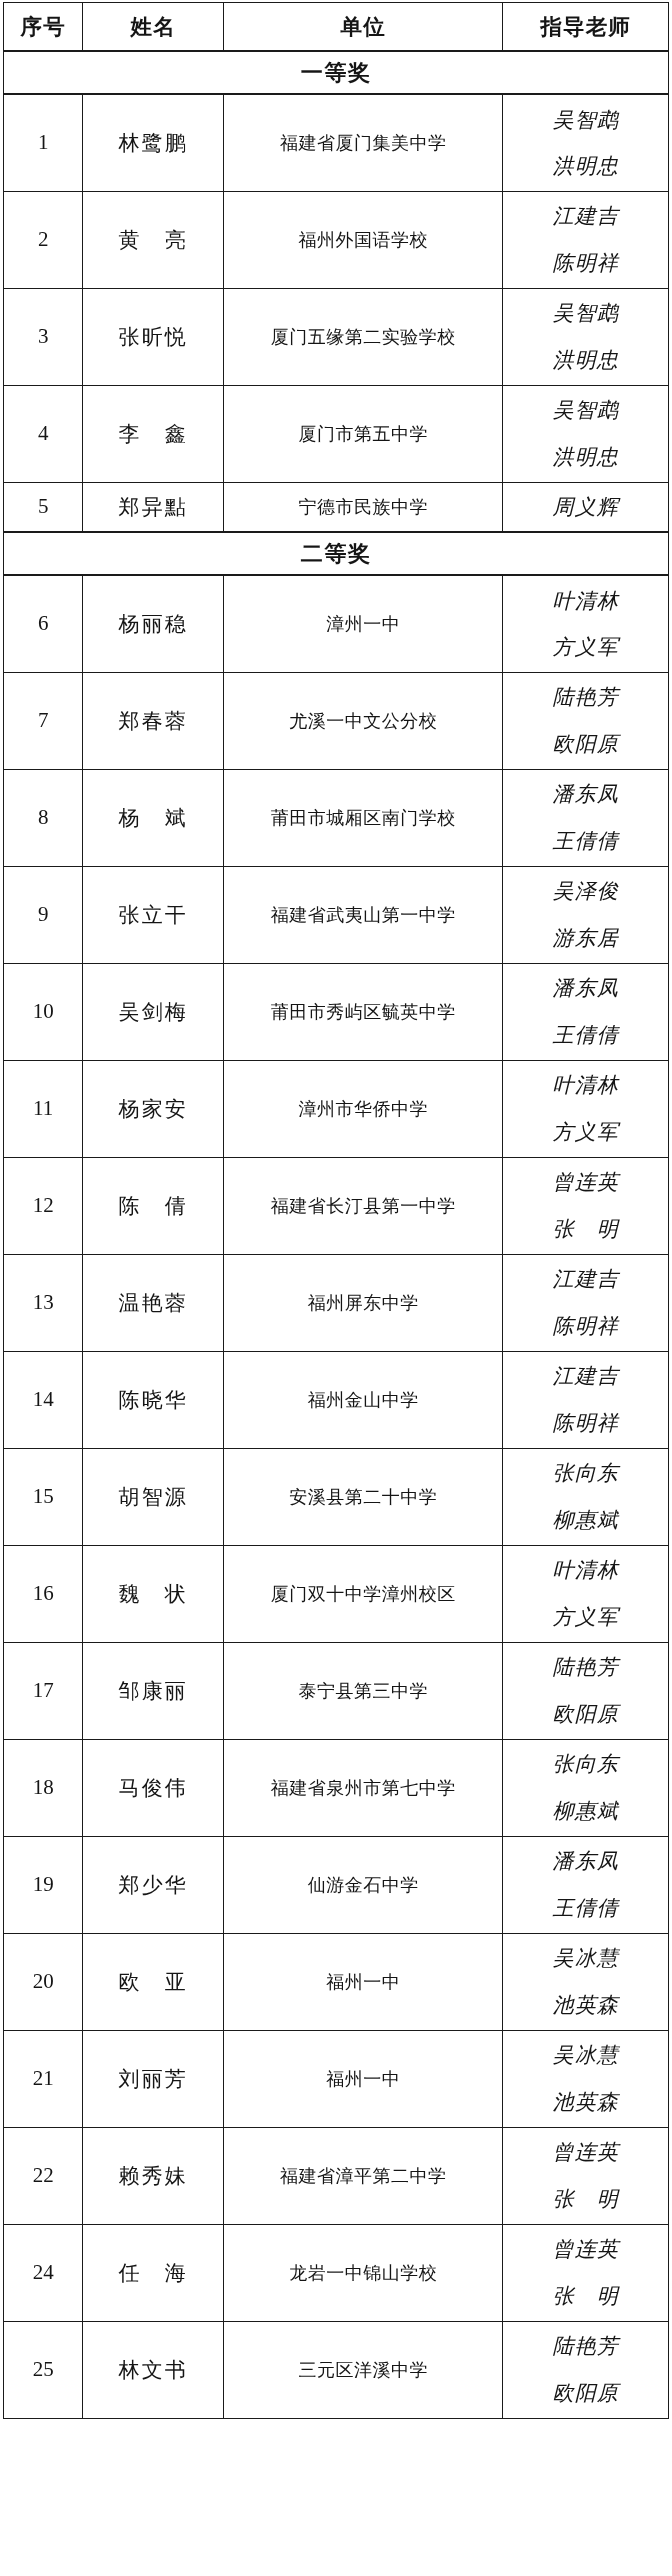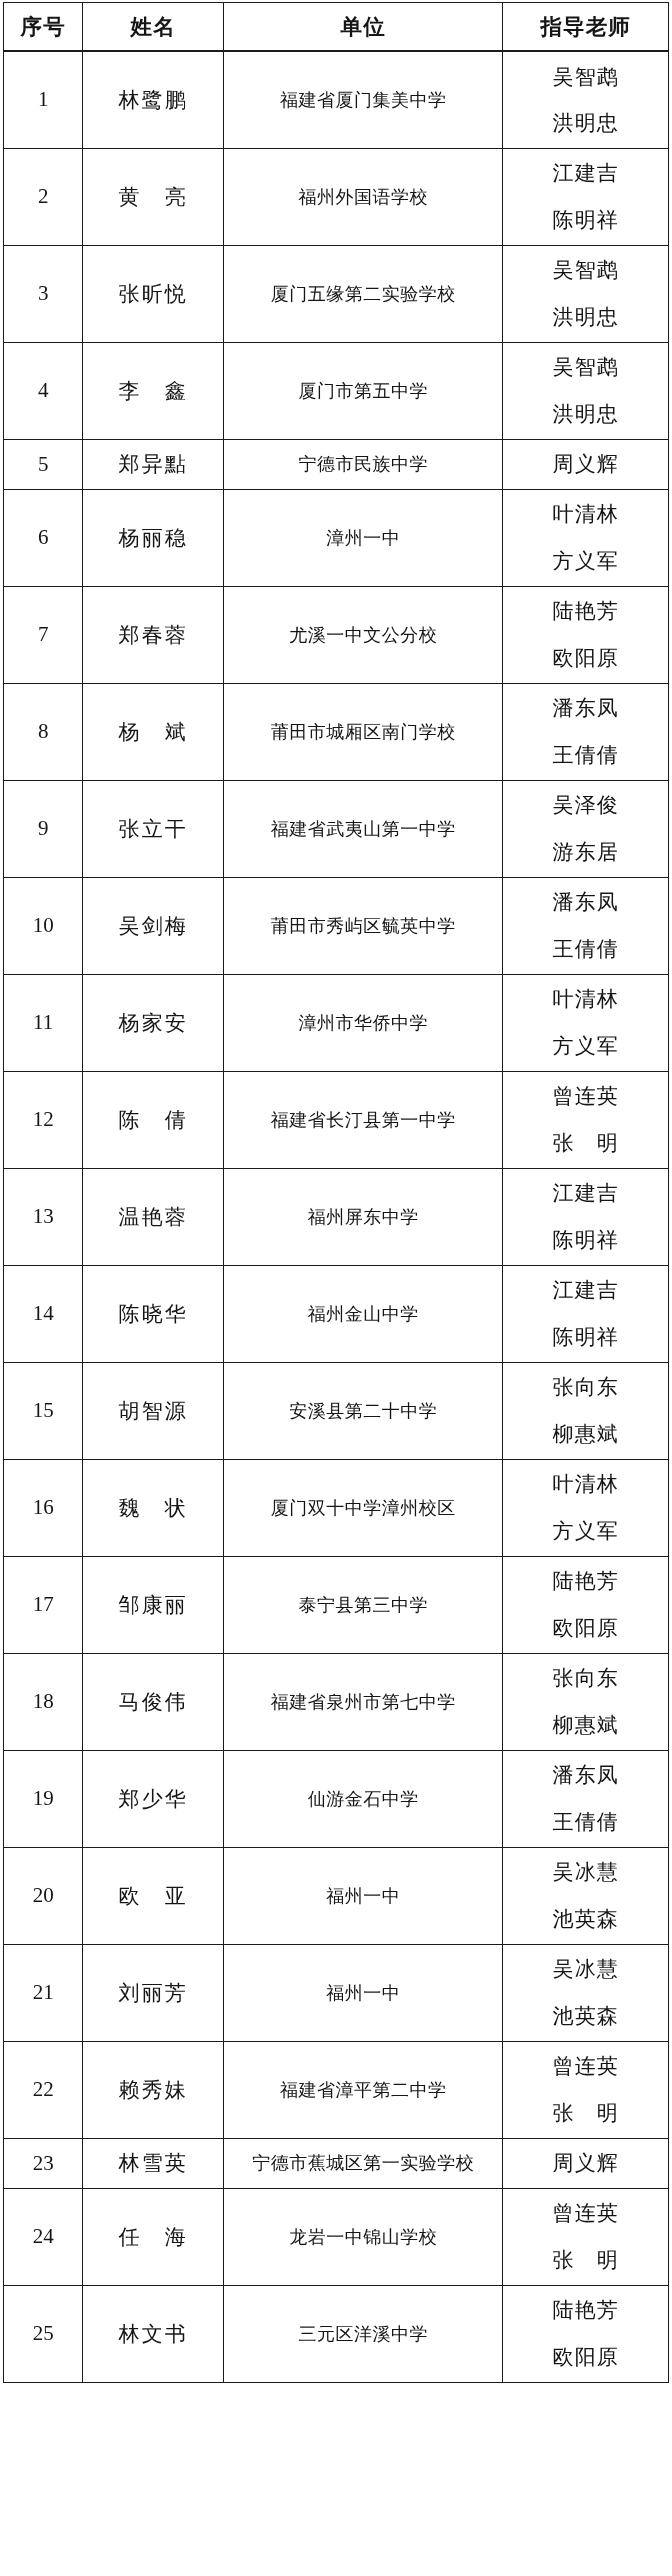--- a/index.html
+++ b/index.html
@@ -44,21 +44,21 @@
   }
   tr.entry-row.tall{height:97px;}
   tr.entry-row.short{height:50px;}
   td.index-cell{font-size:21px;}
   td.name-cell{font-size:21px;letter-spacing:2.1px;}
   td.school-cell{font-size:18px;letter-spacing:0.5px;}
   td.teachers-cell{font-size:21px;padding:0;}
   .teachers-wrap{display:flex;flex-direction:column;width:100%;}
   tr.tall .teachers-wrap{height:93px;}
   tr.short .teachers-wrap{height:47px;text-align:center;}
-  .teacher-line{flex:1;display:flex;align-items:center;justify-content:center;letter-spacing:1.1px;}
+  .teacher-line{flex:1;display:flex;align-items:center;justify-content:center;letter-spacing:1.1px;font-style:italic;}
 </style>
 </head>
 <body>
 
 <div class="page">
   <table class="award">
     <colgroup>
       <col class="c-index">
         <col class="c-name">
         <col class="c-school">
@@ -66,20 +66,23 @@
     </colgroup>
     <thead>
       <tr class="header-row">
         <th>序号</th>
         <th>姓名</th>
         <th>单位</th>
         <th>指导老师</th>
       </tr>
     </thead>
     <tbody>
+        <tr class="section-row">
+    <td colspan="4">一等奖</td>
+  </tr>
         <tr class="entry-row tall">
     <td class="index-cell">1</td>
     <td class="name-cell">林鹭鹏</td>
     <td class="school-cell">福建省厦门集美中学</td>
     <td class="teachers-cell">
       <div class="teachers-wrap">
               <div class="teacher-line">吴智鹉</div>
               <div class="teacher-line">洪明忠</div>
             </div>
     </td>
@@ -120,20 +123,23 @@
         <tr class="entry-row short">
     <td class="index-cell">5</td>
     <td class="name-cell">郑异點</td>
     <td class="school-cell">宁德市民族中学</td>
     <td class="teachers-cell">
       <div class="teachers-wrap">
               <div class="teacher-line">周义辉</div>
             </div>
     </td>
   </tr>
+        <tr class="section-row">
+    <td colspan="4">二等奖</td>
+  </tr>
         <tr class="entry-row tall">
     <td class="index-cell">6</td>
     <td class="name-cell">杨丽稳</td>
     <td class="school-cell">漳州一中</td>
     <td class="teachers-cell">
       <div class="teachers-wrap">
               <div class="teacher-line">叶清林</div>
               <div class="teacher-line">方义军</div>
             </div>
     </td>
@@ -304,30 +310,20 @@
     </td>
   </tr>
         <tr class="entry-row tall">
     <td class="index-cell">22</td>
     <td class="name-cell">赖秀妹</td>
     <td class="school-cell">福建省漳平第二中学</td>
     <td class="teachers-cell">
       <div class="teachers-wrap">
               <div class="teacher-line">曾连英</div>
               <div class="teacher-line">张　明</div>
-            </div>
-    </td>
-  </tr>
-        <tr class="entry-row short">
-    <td class="index-cell">23</td>
-    <td class="name-cell">林雪英</td>
-    <td class="school-cell">宁德市蕉城区第一实验学校</td>
-    <td class="teachers-cell">
-      <div class="teachers-wrap">
-              <div class="teacher-line">周义辉</div>
             </div>
     </td>
   </tr>
         <tr class="entry-row tall">
     <td class="index-cell">24</td>
     <td class="name-cell">任　海</td>
     <td class="school-cell">龙岩一中锦山学校</td>
     <td class="teachers-cell">
       <div class="teachers-wrap">
               <div class="teacher-line">曾连英</div>

